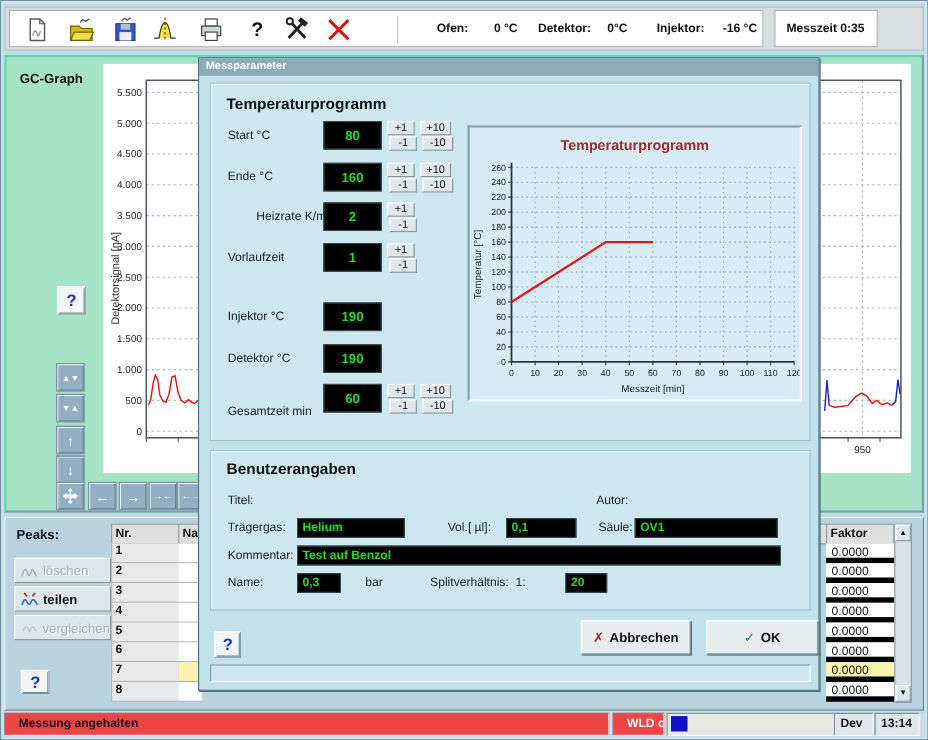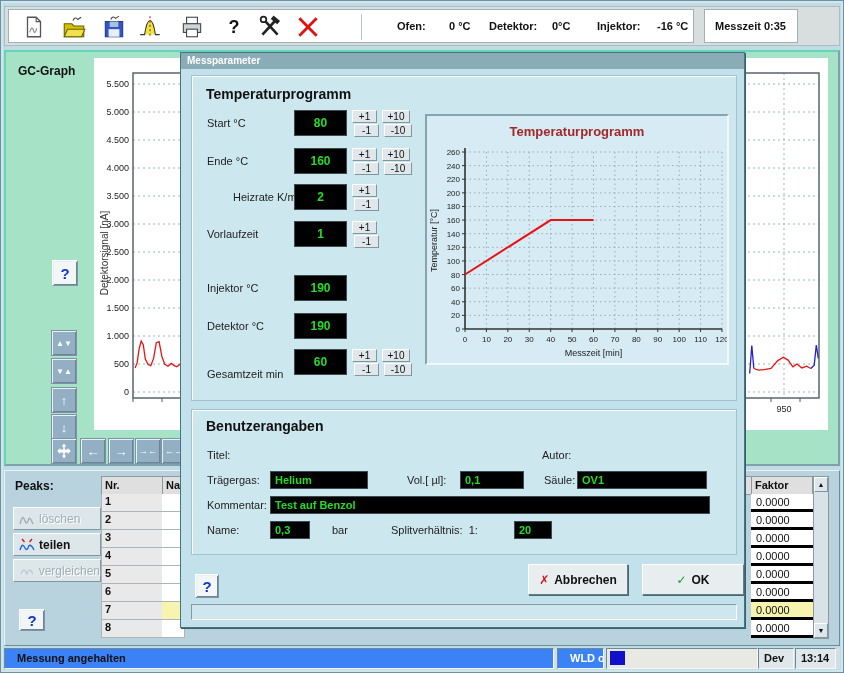--- a/index.html
+++ b/index.html
@@ -39,32 +39,32 @@
   .peak-btn { left:8px; width:88px; height:23px; background:#dde7ea; border:1px solid;
               border-color:#fff #7f97a1 #7f97a1 #fff; font-size:12px; display:flex;
               align-items:center; gap:4px; padding-left:5px; cursor:pointer; }
   .peak-btn.disabled { color:#9fb0b6; text-shadow:1px 1px 0 #fff; }
   .peak-btn.enabled { font-weight:bold; }
   .hdr-cell { background:#dfdfdf; border:1px solid #8a9aa0; font-size:11px; font-weight:bold;
               padding:2px 3px; height:19px; overflow:hidden; white-space:nowrap; }
   .nr-cell { background:#e9e9e9; border:1px solid #a9b6bb; border-top:none; font-size:11px;
              font-weight:bold; padding:1px 3px; height:18px; }
   .nm-cell { background:#fff; border:1px solid #a9b6bb; border-top:none; border-left:none; height:18px; }
-  .fk-cell { background:#fff; border-bottom:3px solid #000000; font-size:11px; padding:2px 5px; height:18px; }
+  .fk-cell { background:#fff; border-bottom:5px solid #000000; font-size:11px; padding:2px 5px; height:18px; }
   .yellow { background:#f6f4ae !important; }
   .scrollbar { background:#d9e2e6; border:1px solid #8a9aa0; }
   .scroll-arrow { width:14px; height:15px; background:#dde7ea; border:1px solid;
                   border-color:#fff #7f97a1 #7f97a1 #fff; font-size:7px; display:flex;
                   align-items:center; justify-content:center; cursor:pointer; }
 
   
   .statusbar { left:4px; top:648px; width:836px; height:21px; background:#cfdfe5; }
   .sb-box { height:21px; border:1px solid; border-color:#6d8a97 #f3f8fa #f3f8fa #6d8a97;
             font-size:11px; font-weight:bold; padding:3px 5px; white-space:nowrap; overflow:hidden; }
-  .sb-cyan { background:#3b82f6;padding-left:12px; }
+  .sb-cyan { background:#ef4444;padding-left:12px; }
   .sb-gray { background:#e9e9e4; }
   .sb-lite { background:#dfe7ea; }
 
   
   .dialog { left:180px; top:52px; width:565px; height:576px; background:#c3e1ea;
             border:1px solid #4a7380; box-shadow:1px 1px 0 #39606c; z-index:10; }
   .dlg-title { left:0; top:0; width:100%; height:16px; background:#8aacb6;
                color:#fff; font-size:10px; font-weight:bold; padding:2px 6px; }
   .groupbox { background:#cde7ef; border:1px solid #9fc3cf; box-shadow: inset 1px 1px 0 #ffffff; }
   .gb-heading { font-size:14px; font-weight:bold; }

